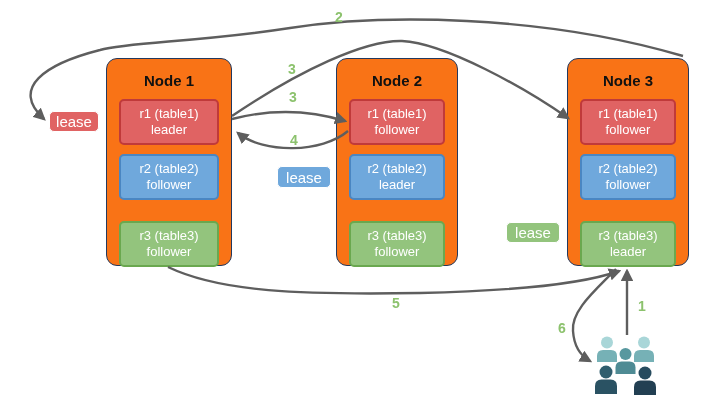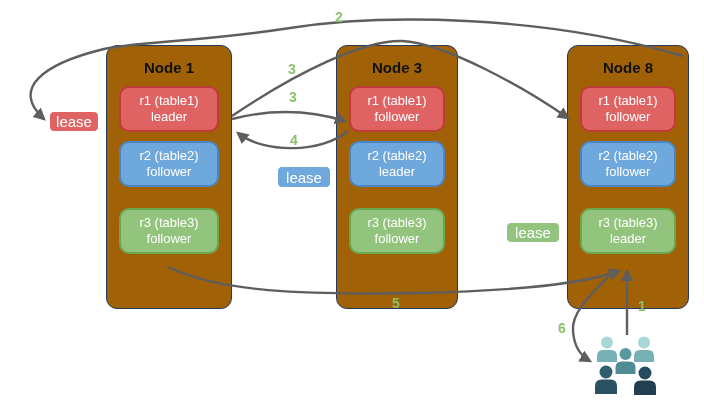--- a/index.html
+++ b/index.html
@@ -2,31 +2,31 @@
 <html><head>
 <meta charset="utf-8">
 <style>
   html,body{margin:0;padding:0;background:#ffffff;}
   #stage{
     position:relative;width:704px;height:405px;background:#ffffff;
     font-family:"Liberation Sans","DejaVu Sans",sans-serif;overflow:hidden;
   }
   
   .node{
-    position:absolute;top:45px;height:264px;background:#a16207;
+    position:absolute;top:58px;height:208px;background:#f97316;
     border:1.6px solid #24395e;border-radius:11px;box-sizing:border-box;z-index:1;
   }
   .node-1{left:106px;width:126px;}
   .node-2{left:336px;width:122px;}
   .node-3{left:567px;width:122px;}
   .node-title{
     margin-top:13px;text-align:center;font-size:15px;font-weight:bold;color:#111111;
   }
   .replica{
-    position:absolute;left:12px;right:12px;height:46px;border-radius:10px;
+    position:absolute;left:12px;right:12px;height:46px;border-radius:5px;
     border:2px solid;box-sizing:border-box;color:#ffffff;font-size:13px;line-height:16px;
     display:flex;flex-direction:column;align-items:center;justify-content:center;text-align:center;
   }
   .row-1{top:40px;} .row-2{top:95px;align-items:center;} .row-3{top:150px;margin-top:12px;}
   .red{background:#e06363;border-color:#c03a3a;}
   .blue{background:#6fa8dc;border-color:#4a86c2;}
   .green{background:#93c47d;border-color:#6aa84f;}
   
   .lease{
     position:absolute;border-radius:5px;border:1.6px solid;box-sizing:border-box;
@@ -59,37 +59,37 @@
       <span>r2 (table2)</span>
       <span>follower</span>
     </div>
     <div class="replica green row-3">
       <span>r3 (table3)</span>
       <span>follower</span>
     </div>
   </div>
 
   <div class="node node-2">
-    <div class="node-title">Node 3</div>
+    <div class="node-title">Node 2</div>
     <div class="replica red row-1">
       <span>r1 (table1)</span>
       <span>follower</span>
     </div>
     <div class="replica blue row-2">
       <span>r2 (table2)</span>
       <span>leader</span>
     </div>
     <div class="replica green row-3">
       <span>r3 (table3)</span>
       <span>follower</span>
     </div>
   </div>
 
   <div class="node node-3">
-    <div class="node-title">Node 8</div>
+    <div class="node-title">Node 3</div>
     <div class="replica red row-1">
       <span>r1 (table1)</span>
       <span>follower</span>
     </div>
     <div class="replica blue row-2">
       <span>r2 (table2)</span>
       <span>follower</span>
     </div>
     <div class="replica green row-3">
       <span>r3 (table3)</span>

